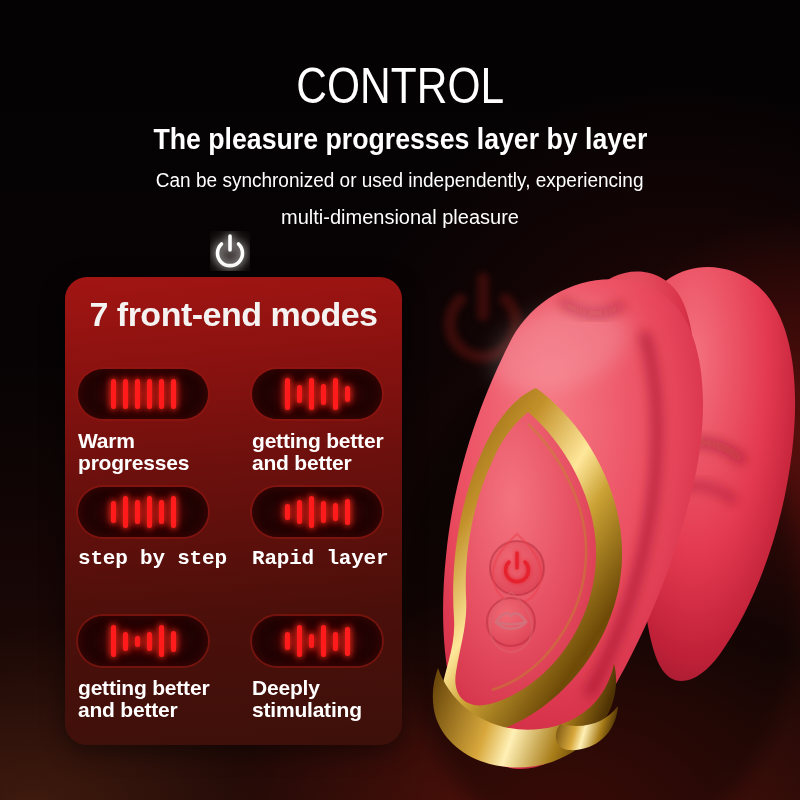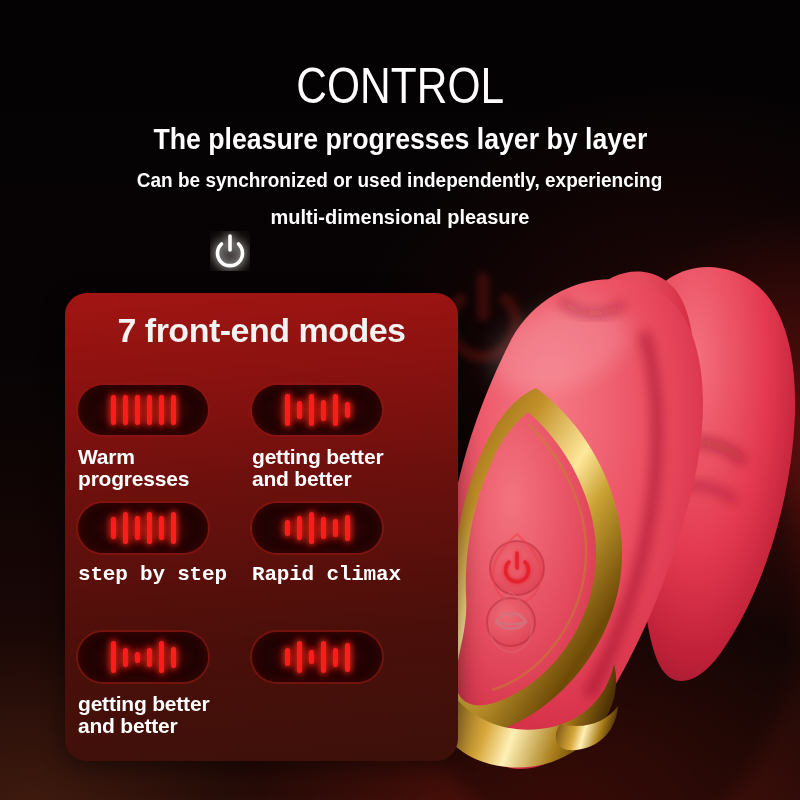--- a/index.html
+++ b/index.html
@@ -14,33 +14,32 @@
       linear-gradient(180deg, #050203 0%, #070304 45%, #150605 70%, #220a07 100%);
   }
   .txt{position:absolute;left:0;width:100%;text-align:center;color:#fff;white-space:nowrap;}
   .txt > span{display:inline-block;}
   .title-line1{top:22px;font-size:50px;font-weight:800;line-height:44px;}
   .title-line1 > span{transform:scaleX(.85);}
   .title-line2{top:64px;font-size:50px;font-weight:400;line-height:44px;}
   .title-line2 > span{transform:scaleX(.85);}
   .subtitle{top:122px;font-size:29px;font-weight:700;line-height:34px;}
   .subtitle > span{transform:scaleX(.92);}
-  .desc1{top:168px;font-size:20px;font-weight:700;line-height:24px;}
+  .desc1{top:168px;font-size:20px;font-weight:400;line-height:24px;}
   .desc1 > span{transform:scaleX(.95);}
-  .desc2{top:205px;font-size:20px;font-weight:700;line-height:24px;}
+  .desc2{top:205px;font-size:20px;font-weight:400;line-height:24px;}
 
   .power-glow{position:absolute;left:210px;top:231px;width:40px;height:40px;}
   .power-watermark{position:absolute;left:430px;top:265px;width:106px;height:106px;opacity:.8;filter:blur(3px);}
 
   
   .panel{
-    position:absolute;left:65px;top:277px;width:393px;height:468px;border-radius:22px;
+    position:absolute;left:65px;top:277px;width:337px;height:468px;border-radius:22px;
     background:linear-gradient(175deg,#a21513 0%, #8c1210 18%, #6b100d 42%, #4b0f0a 72%, #3d100a 100%);
     box-shadow:0 6px 24px rgba(0,0,0,.45);
-    margin-top:16px;
   }
   .panel-heading{position:absolute;top:18px;left:0;width:100%;text-align:center;color:#f5f3f2;
     font-size:34px;font-weight:800;letter-spacing:-.5px;white-space:nowrap;}
   .mode{position:absolute;width:130px;text-align:left;}
   .mode.c1{left:13px;}  .mode.c2{left:187px;}
   .mode.r1{top:92px;}   .mode.r2{top:210px;font-family:Liberation Mono, monospace;}  .mode.r3{top:339px;}
   .pill{
     width:130px;height:50px;border-radius:25px;
     background:radial-gradient(85px 32px at 50% 52%, #4a0607 0%, #230304 55%, #160202 100%);
     box-shadow:0 0 0 2px rgba(150,24,18,.55), inset 0 0 12px rgba(130,12,10,.4);
@@ -227,21 +226,21 @@
     <div class="mode c2 r2">
       <div class="pill">
           <span class="bar" style="height: 16px;"></span>
           <span class="bar" style="height: 24px;"></span>
           <span class="bar" style="height: 32px;"></span>
           <span class="bar" style="height: 22px;"></span>
           <span class="bar" style="height: 18px;"></span>
           <span class="bar" style="height: 26px;"></span>
         </div>
       <div class="mode-label">
-        <div>Rapid climax</div>
+        <div>Rapid layer</div>
           <div></div>
       </div>
     </div>
 
     <div class="mode c1 r3">
       <div class="pill">
           <span class="bar" style="height: 32px;"></span>
           <span class="bar" style="height: 19px;"></span>
           <span class="bar" style="height: 11px;"></span>
           <span class="bar" style="height: 19px;"></span>
@@ -256,16 +255,20 @@
 
     <div class="mode c2 r3">
       <div class="pill">
           <span class="bar" style="height: 18px;"></span>
           <span class="bar" style="height: 32px;"></span>
           <span class="bar" style="height: 14px;"></span>
           <span class="bar" style="height: 32px;"></span>
           <span class="bar" style="height: 19px;"></span>
           <span class="bar" style="height: 29px;"></span>
         </div>
+      <div class="mode-label">
+        <div>Deeply</div>
+          <div>stimulating</div>
+      </div>
     </div>
   </div>
 
 </div>
 
 </body></html>

